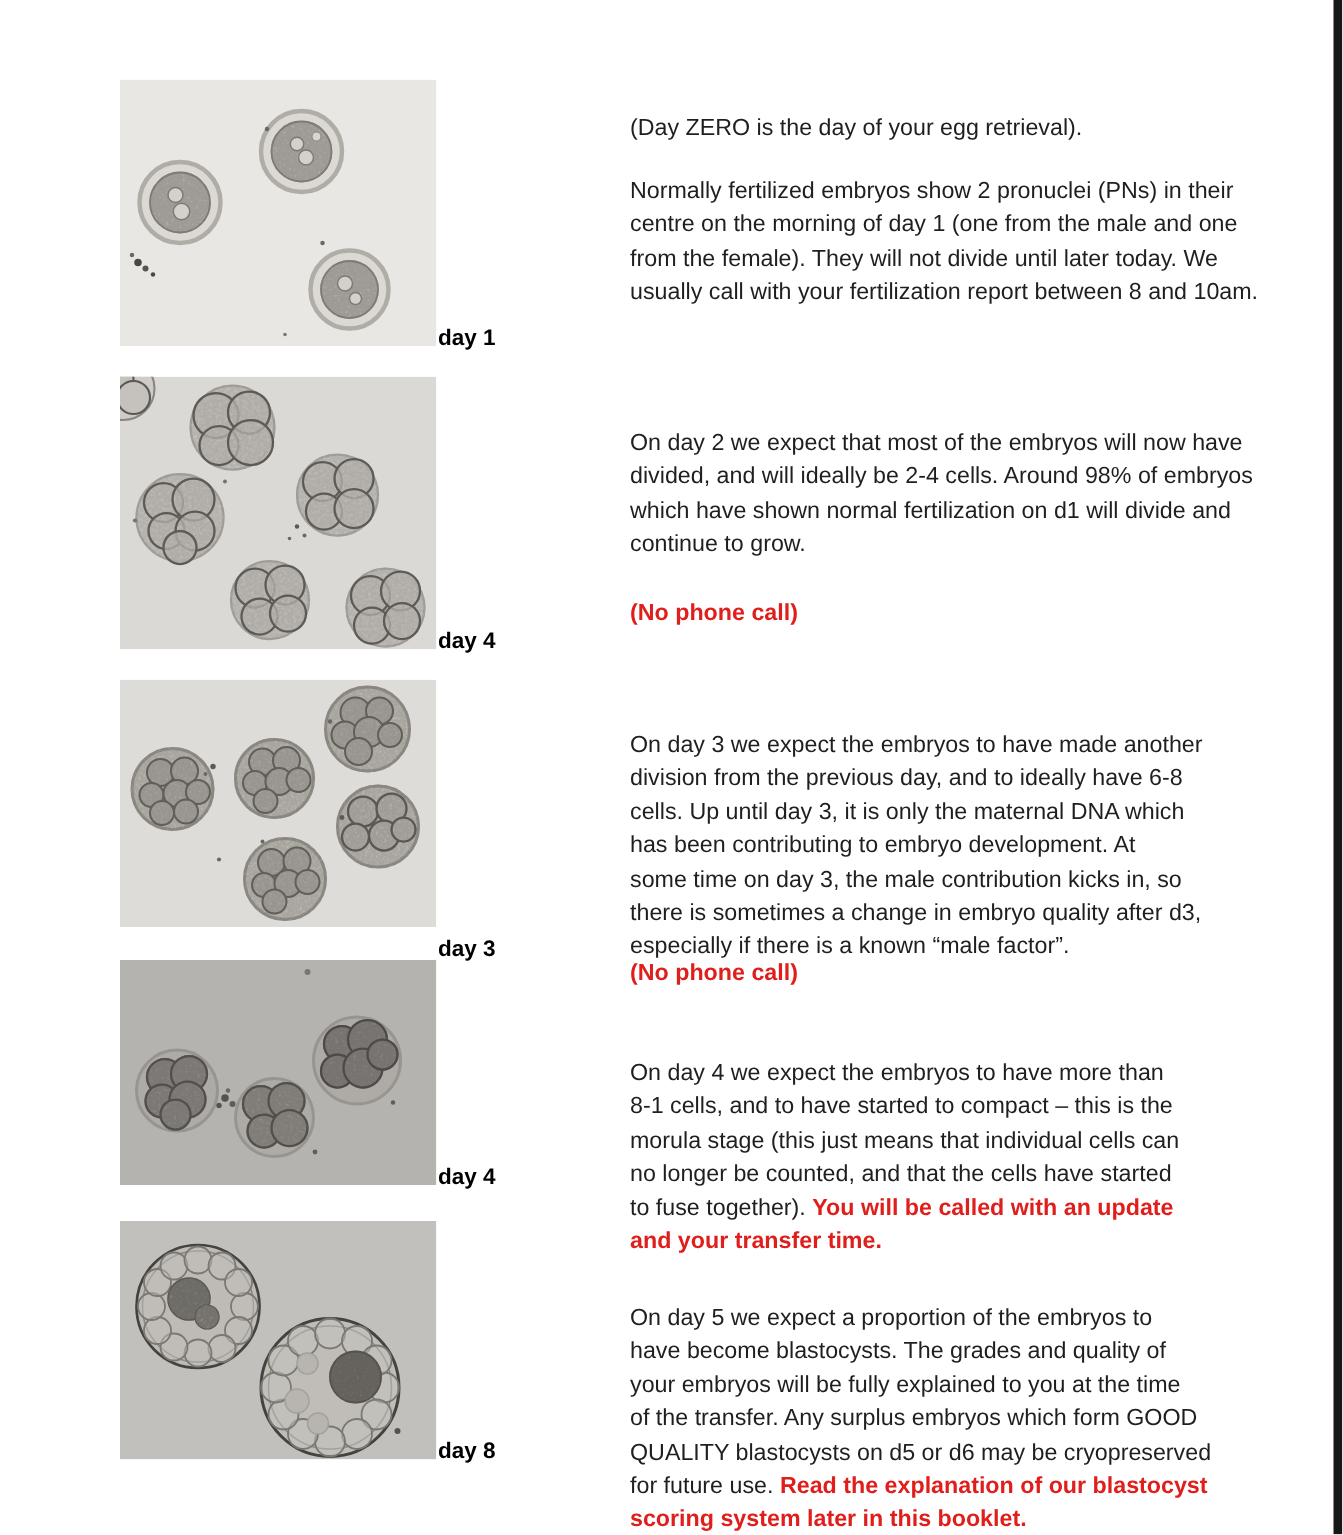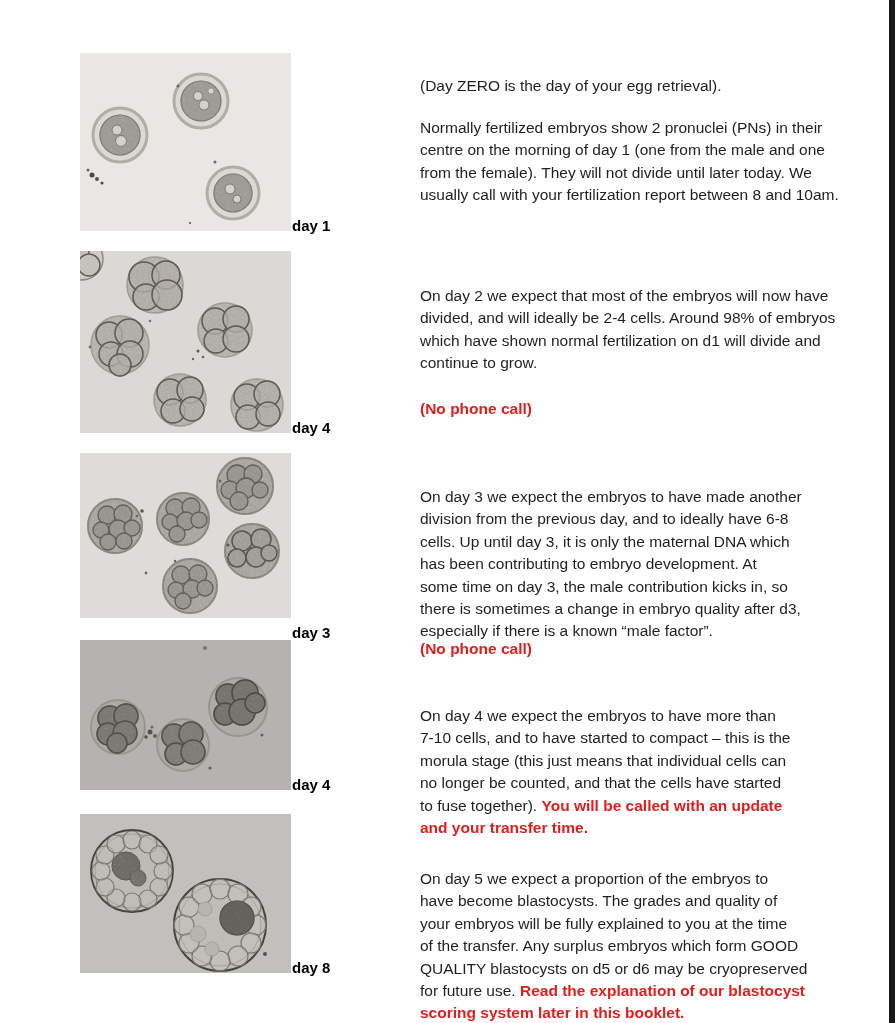--- a/index.html
+++ b/index.html
@@ -363,21 +363,21 @@
     <p style="top:470px">On day 3 we expect the embryos to have made another
 division from the previous day, and to ideally have 6-8
 cells. Up until day 3, it is only the maternal DNA which
 has been contributing to embryo development. At
 some time on day 3, the male contribution kicks in, so
 there is sometimes a change in embryo quality after d3,
 especially if there is a known “male factor”.</p>
     <p class="note" style="top:622px;color:#e01e1c">(No phone call)</p>
 
     <p style="top:689px"><span>On day 4 we expect the embryos to have more than
-7-10 cells, and to have started to compact – this is the
+8-1 cells, and to have started to compact – this is the
 morula stage (this just means that individual cells can
 no longer be counted, and that the cells have started
 to fuse together). </span><span class="hl" style="color:#e01e1c">You will be called with an update
 and your transfer time.</span></p>
 
     <p style="top:852px"><span>On day 5 we expect a proportion of the embryos to
 have become blastocysts. The grades and quality of
 your embryos will be fully explained to you at the time
 of the transfer. Any surplus embryos which form GOOD
 QUALITY blastocysts on d5 or d6 may be cryopreserved

